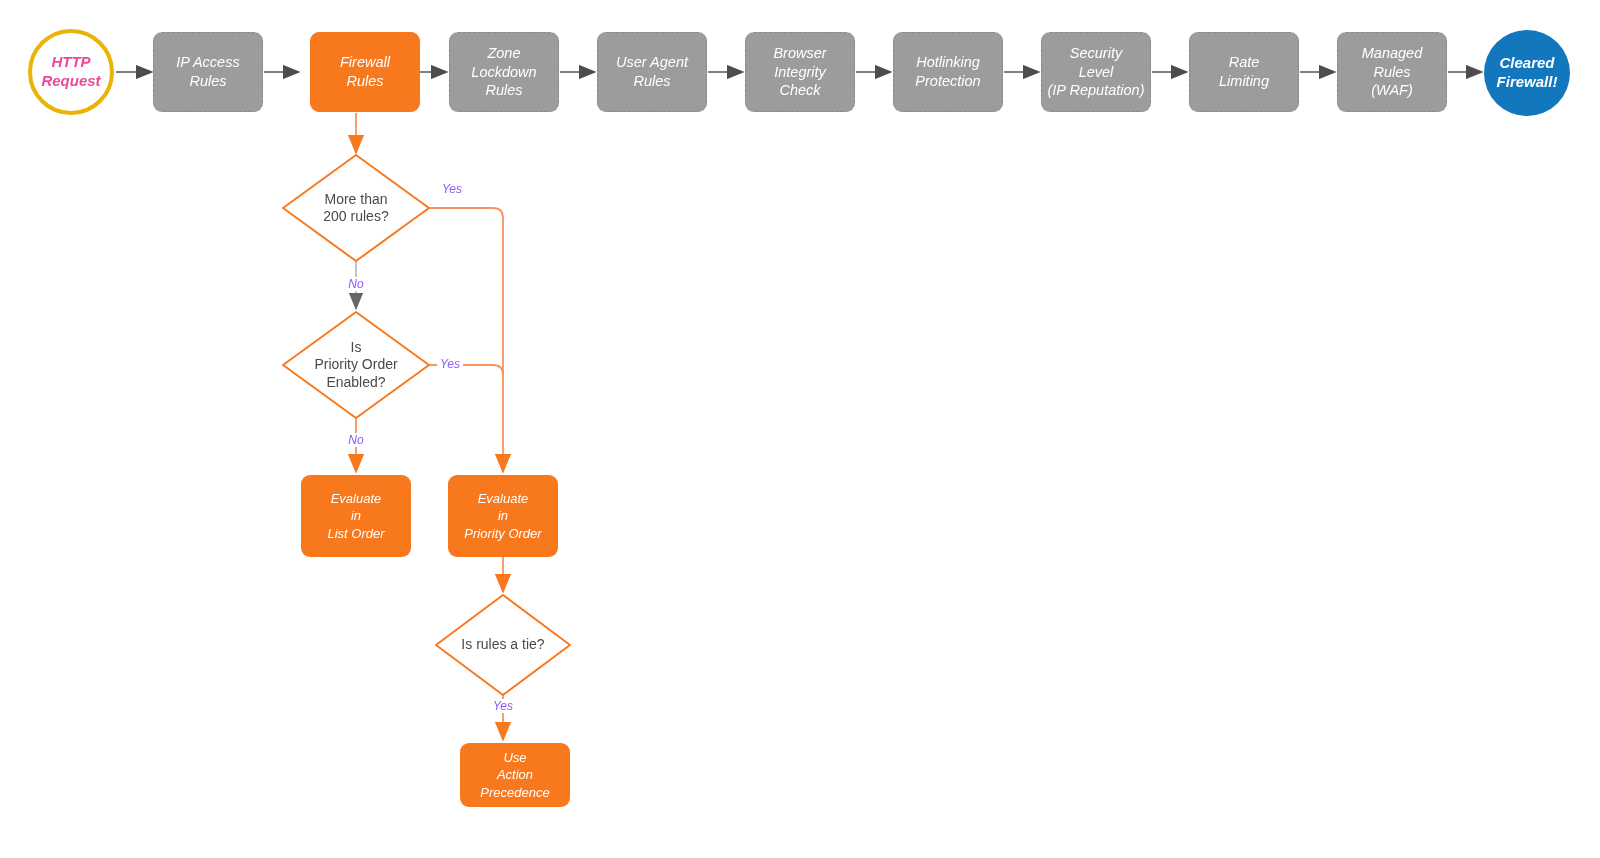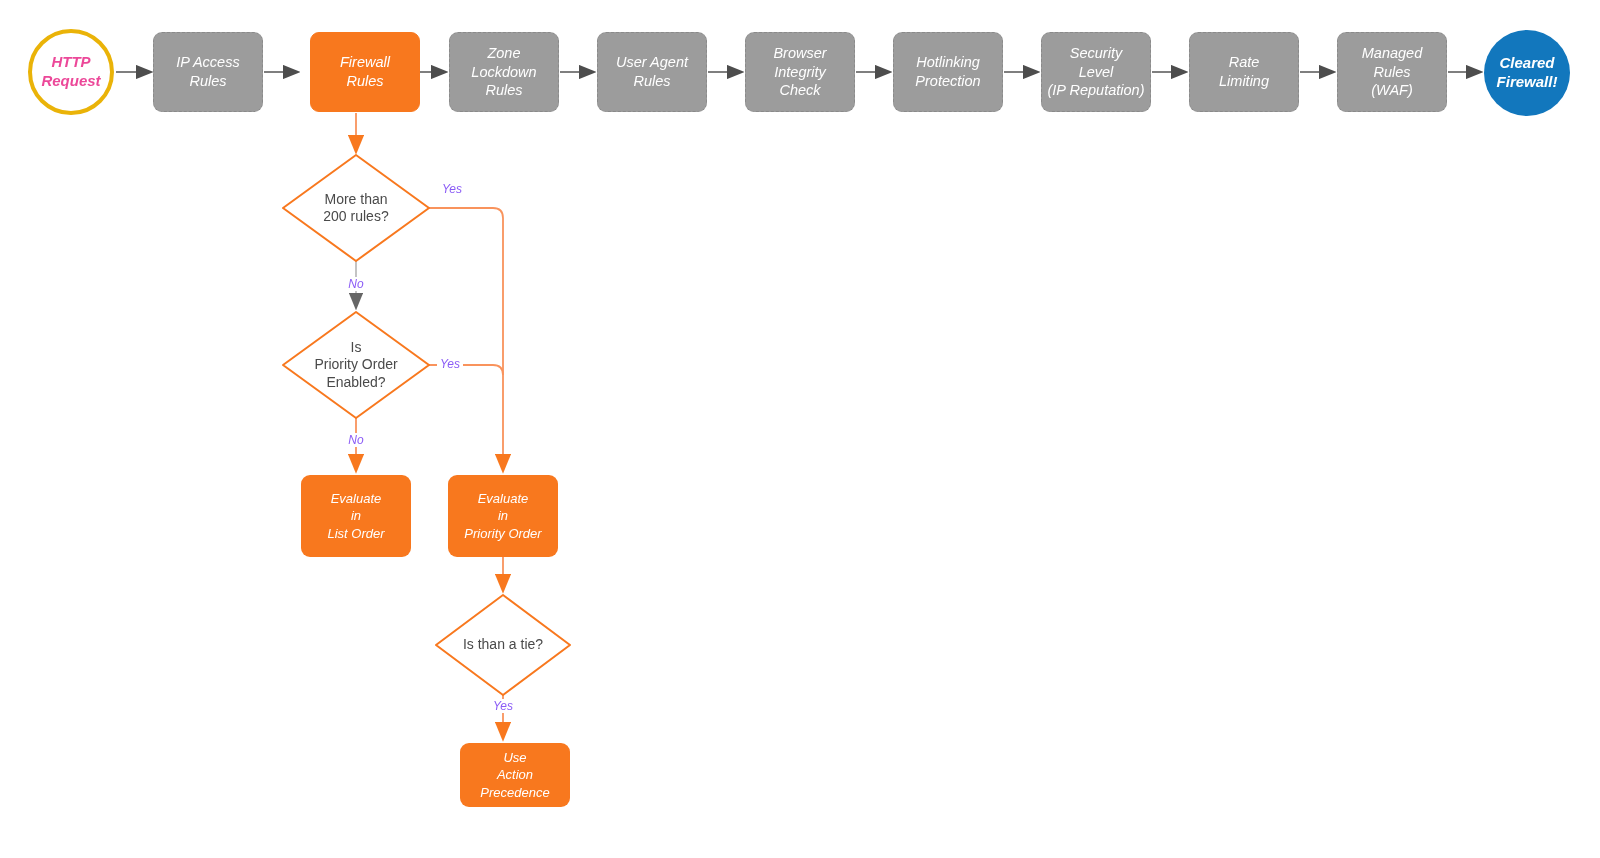--- a/index.html
+++ b/index.html
@@ -148,21 +148,21 @@
   <div class="decision-text" style="left:291px;top:168px;">
     <span class="node-label">More than
 200 rules?</span>
   </div>
   <div class="decision-text" style="left:291px;top:325px;">
     <span class="node-label">Is
 Priority Order
 Enabled?</span>
   </div>
   <div class="decision-text" style="left:438px;top:605px;">
-    <span class="node-label">Is than a tie?</span>
+    <span class="node-label">Is rules a tie?</span>
   </div>
 
   <div class="action" style="left:301px;top:475px;height:82px;">
     <span class="node-label">Evaluate
 in
 List Order</span>
   </div>
   <div class="action" style="left:448px;top:475px;height:82px;">
     <span class="node-label">Evaluate
 in

